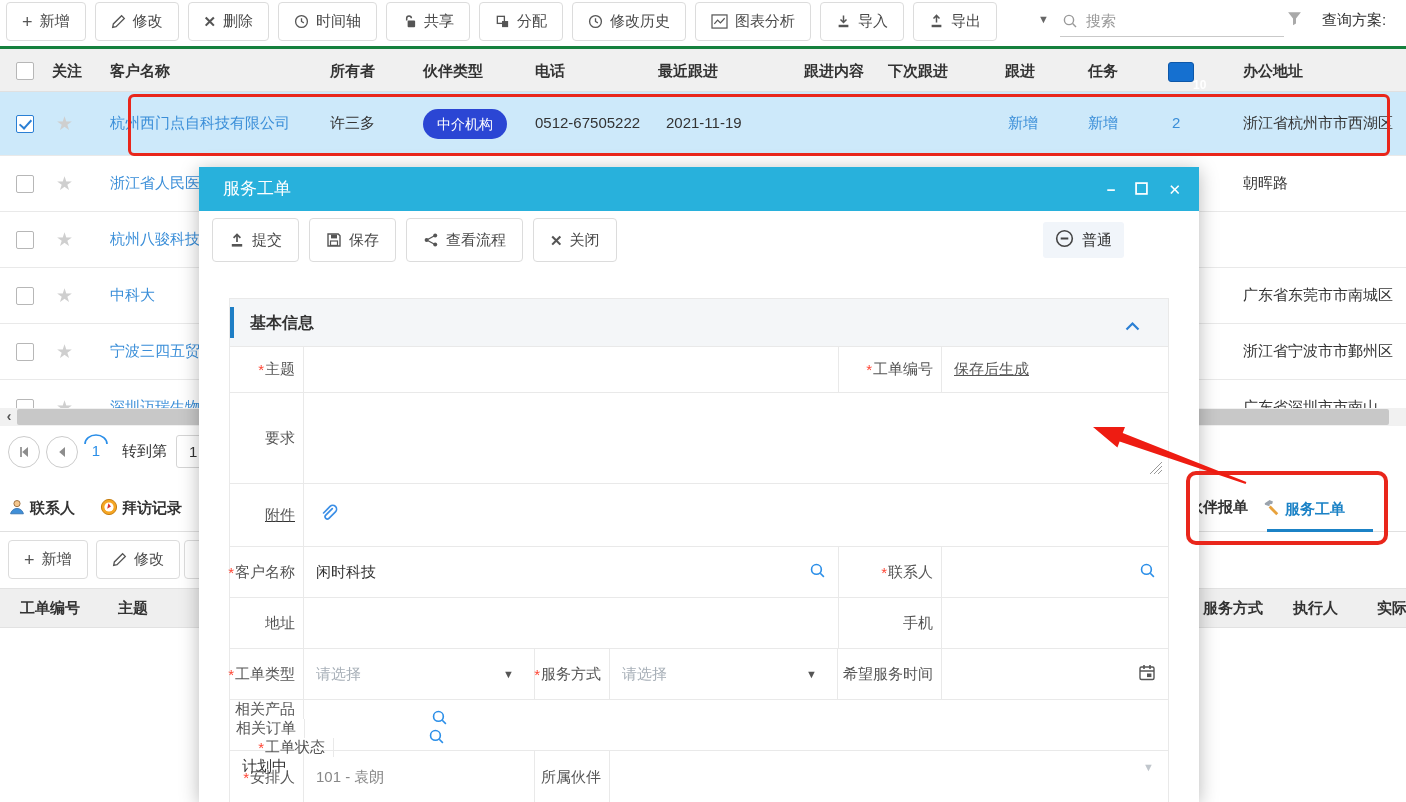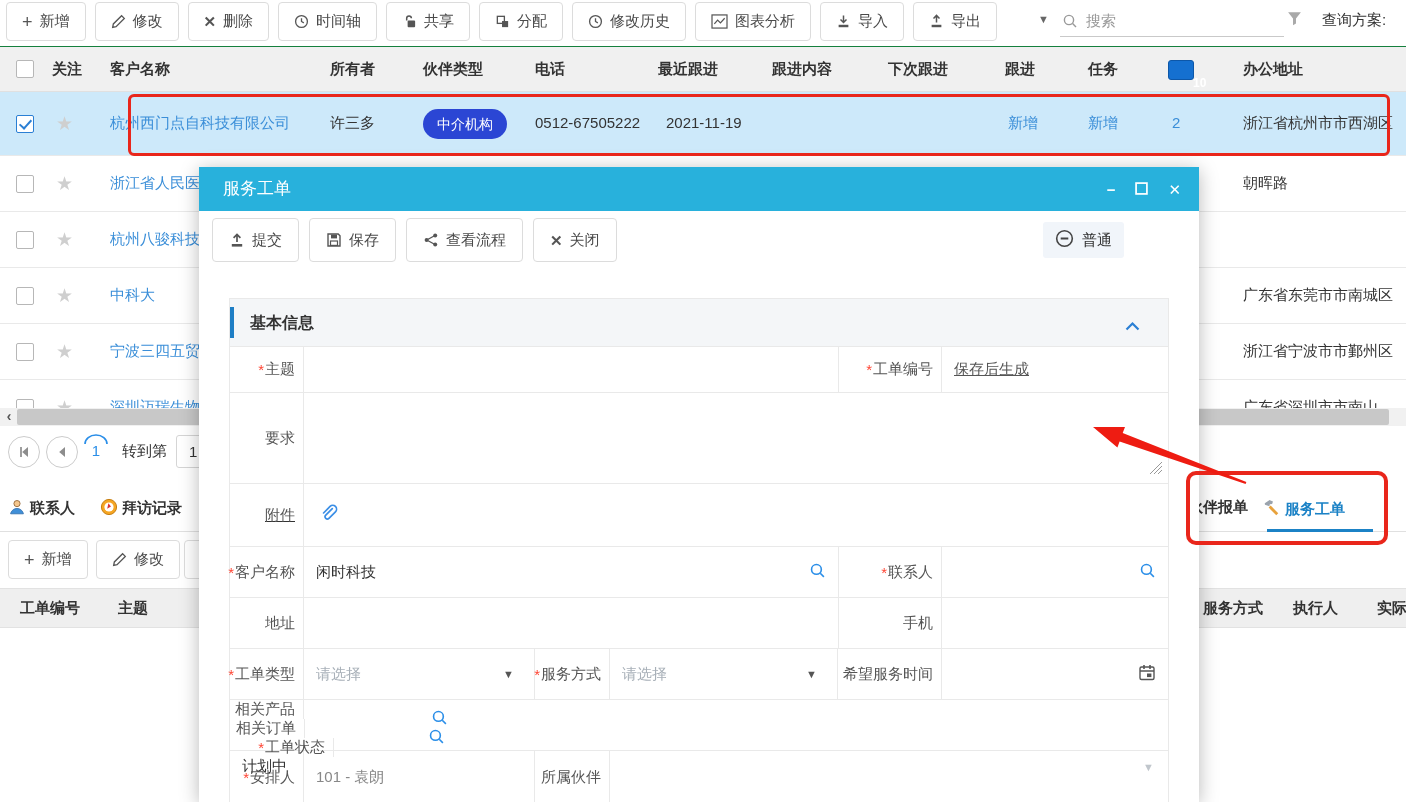--- a/index.html
+++ b/index.html
@@ -15,21 +15,21 @@
   .btn svg { display:block; }
   .tb-caret { position:absolute; left:1038px; top:13px; color:#666; font-size:11px; }
   .search-wrap { position:absolute; left:1060px; top:5px; width:224px; height:32px; border-bottom:1px solid #c9c9c9; }
   .search-wrap svg { position:absolute; left:2px; top:8px; }
   .search-input { position:absolute; left:26px; top:2px; width:190px; height:26px; border:none; outline:none; font-size:15px; color:#333; background:transparent; }
   .search-input::placeholder { color:#9a9a9a; }
   .funnel { position:absolute; left:1286px; top:10px; }
   .query-label { position:absolute; left:1322px; top:11px; color:#333; font-size:15px; white-space:nowrap; }
 
   
-  .grid-header { position:absolute; left:0; top:46px; width:1406px; height:46px; background:#f0f0f0; border-top:1px solid #15803d; border-bottom:1px solid #e0e0e0; font-weight:bold; color:#333; }
+  .grid-header { position:absolute; left:0; top:46px; width:1406px; height:46px; background:#f0f0f0; border-top:3px solid #15803d; border-bottom:1px solid #e0e0e0; font-weight:bold; color:#333; }
   .grid-header span { position:absolute; line-height:44px; white-space:nowrap; }
   .cb { position:absolute; width:18px; height:18px; border:1px solid #b7b7b7; border-radius:2px; background:#fff; }
   .cb.checked { border-color:#2a7fd4; }
   .cb.checked::after { content:""; position:absolute; left:5px; top:1px; width:5px; height:10px; border-right:2px solid #2a7fd4; border-bottom:2px solid #2a7fd4; transform:rotate(42deg); }
   .hdr-badge { position:absolute; left:1168px; top:13px; width:23px; height:20px; background:#1570d0; border:1px solid #0d57a8; border-radius:3px; color:#fff; font-size:12px; font-weight:bold; text-align:center; line-height:18px;padding-left:24px; }
   .rows-clip { position:absolute; left:0; top:92px; width:1406px; height:316px; overflow:hidden; }
   .row { position:absolute; left:0; width:1406px; border-bottom:1px solid #e9e9e9; background:#fff; }
   .row span { position:absolute; white-space:nowrap; }
   .row .star { color:#cfcfcf; font-size:19px; }
   .row .link { color:#3a8ed8; }
@@ -195,21 +195,21 @@
   </div>
 
   <div class="grid-header">
     <span class="cb" style="left:16px; top:13px;"></span>
     <span style="left:52px;">关注</span>
     <span style="left:110px;">客户名称</span>
     <span style="left:330px;">所有者</span>
     <span style="left:423px;">伙伴类型</span>
     <span style="left:535px;">电话</span>
     <span style="left:658px;">最近跟进</span>
-    <span style="left:772px;">跟进内容</span>
+    <span style="left:804px;">跟进内容</span>
     <span style="left:888px;">下次跟进</span>
     <span style="left:1005px;">跟进</span>
     <span style="left:1088px;">任务</span>
     <span class="hdr-badge">10</span>
     <span style="left:1243px;">办公地址</span>
   </div>
 
   <div class="rows-clip">
     <div class="row row1">
       <span class="cb checked" style="left:16px; top:23px;"></span>

